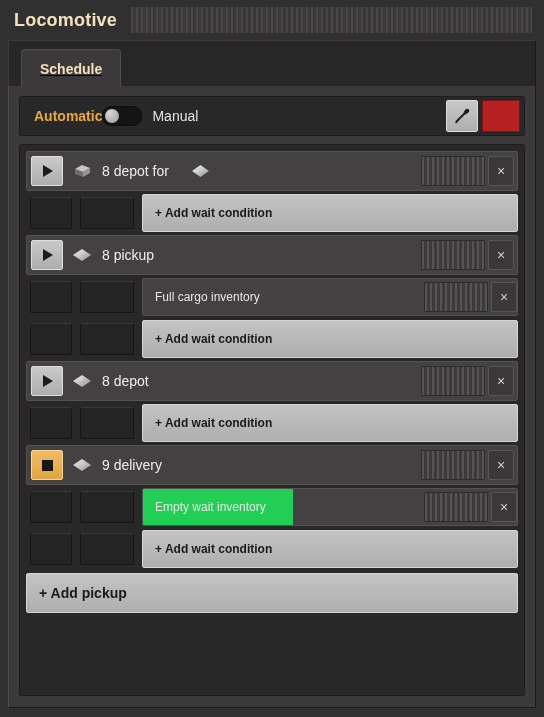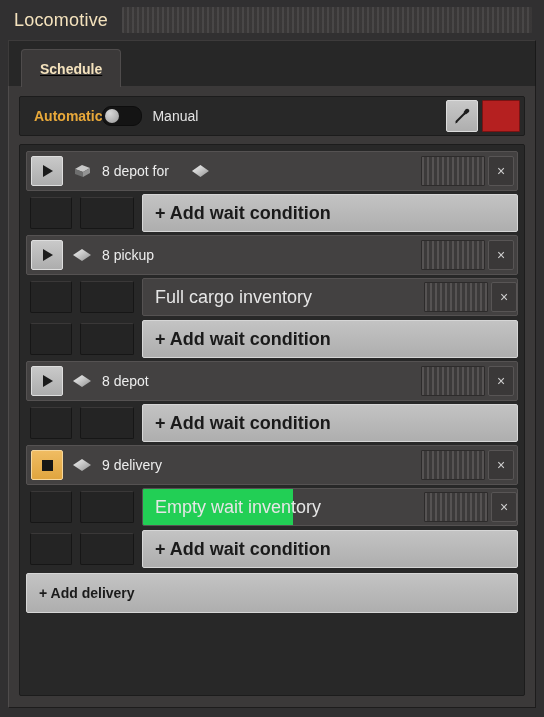--- a/index.html
+++ b/index.html
@@ -30,21 +30,21 @@
   #titlebar {
     position: relative;
     height: 40px;
     display: flex;
     align-items: center;
     padding: 0 10px 0 14px;
     box-sizing: border-box;
   }
   #title-text {
     font-size: 18px;
-    font-weight: normal;
+    font-weight: bold;
     color: #f4e2bd;
     letter-spacing: 0.2px;
     white-space: nowrap;
   }
   .drag-stripes {
     flex: 1;
     height: 26px;
     margin-left: 14px;
     margin-right: 2px;
     background-image: repeating-linear-gradient(
@@ -350,21 +350,21 @@
   }
   .cond-progress {
     position: absolute;
     left: 0; top: 0; bottom: 0;
     background: #22cf55;
     z-index: 0;
   }
   .cond-label {
     position: relative;
     z-index: 1;
-    font-size: 18px;
+    font-size: 12px;
     padding-left: 12px;
     white-space: nowrap;
   }
   .cond-body.filled .cond-label { color: #e6e6e6; }
   .cond-body.add .cond-label { color: #1b1b1b; font-weight: bold; }
   .cond-body .grip {
     position: relative;
     z-index: 1;
   }
 
@@ -543,18 +543,18 @@
         <div class="cond-row">
           <div class="cond-slot"></div>
           <div class="cond-slot second"></div>
           <div class="cond-body add">
             <span class="cond-label">+ Add wait condition</span>
           </div>
         </div>
       </div>
 
       <div id="add-station-btn">
-        <span>+ Add delivery</span>
+        <span>+ Add pickup</span>
       </div>
 
     </div>
   </div>
 </div>
 
 </body></html>

